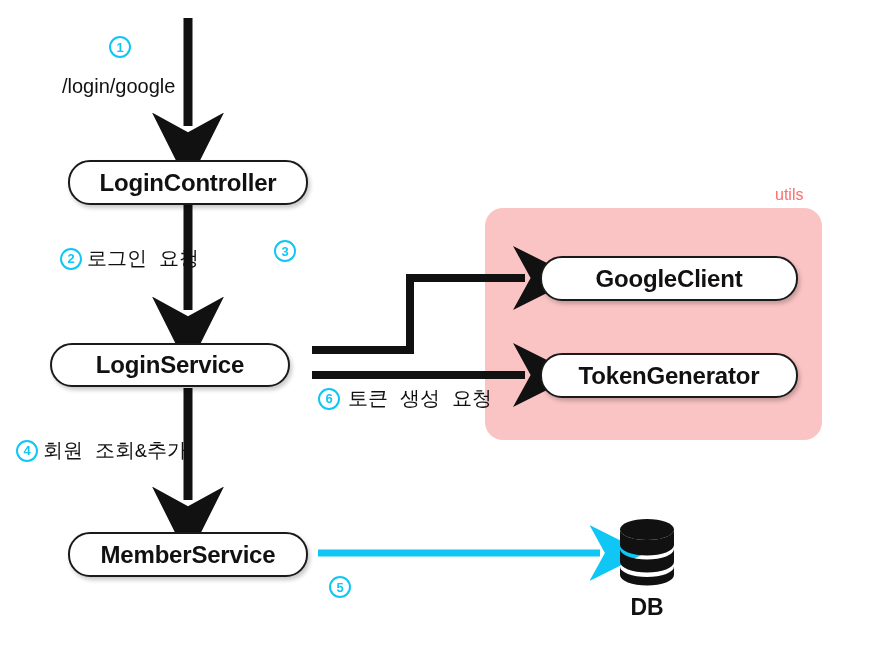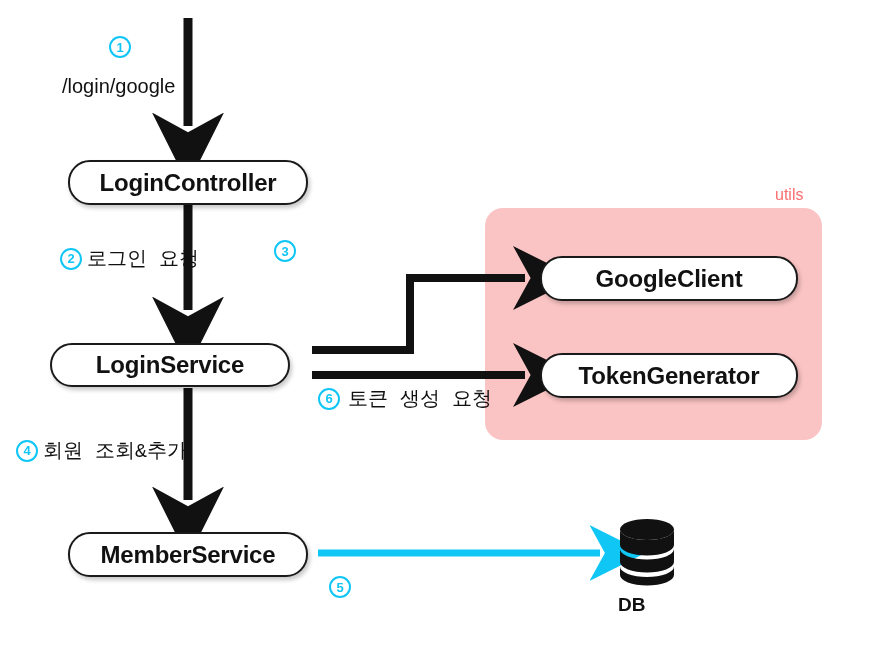--- a/index.html
+++ b/index.html
@@ -85,23 +85,24 @@
     position: absolute;
     font-size: 20px;
     color: #111111;
     white-space: nowrap;
   }
   .db-icon {
     position: absolute;
   }
   .db-text {
     position: absolute;
-    font-size: 19px;
+    font-size: 23px;
     font-weight: bold;
     color: #111111;
+    text-align: center;
   }
 </style>
 </head>
 <body>
 
 <div id="canvas">
 
   <div class="utils-box" style="left:485px; top:208px; width:337px; height:232px;"></div>
   <div class="utils-title" style="left:775px; top:186px;">utils</div>
 

